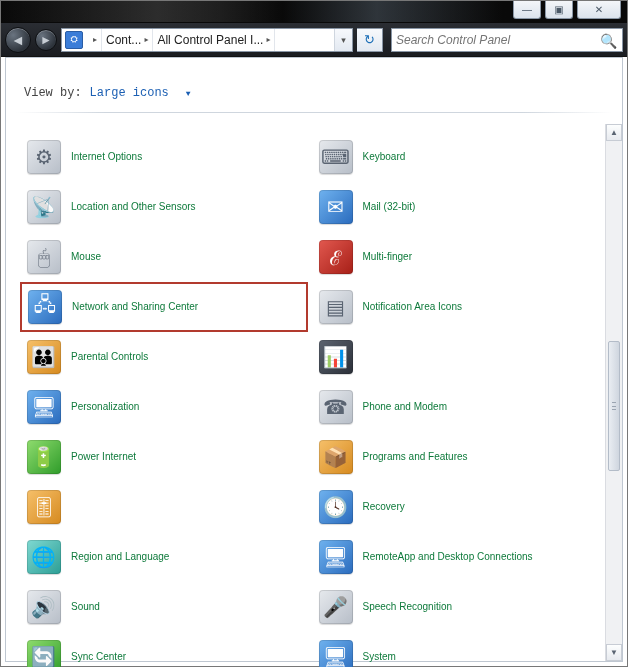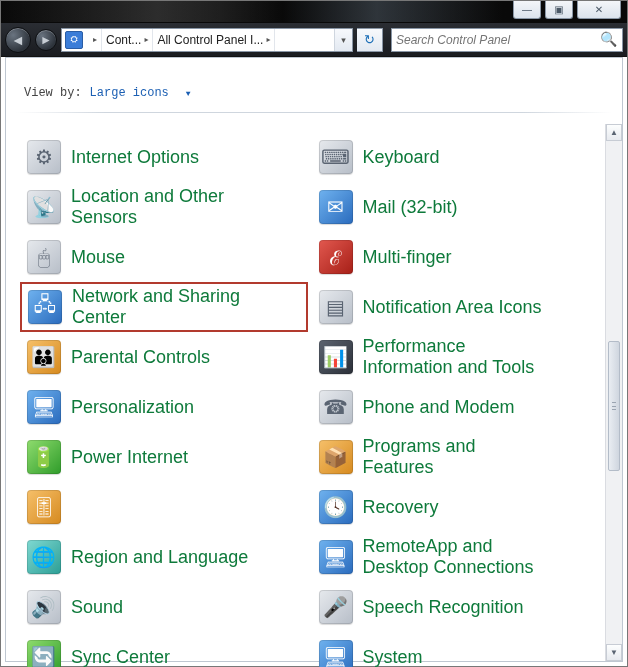--- a/index.html
+++ b/index.html
@@ -71,21 +71,21 @@
   .addr-drop{ width:18px;height:100%;display:flex;align-items:center;justify-content:center;
     border-left:1px solid #cfd6df; color:#555; font-size:9px; cursor:pointer;
     background:linear-gradient(to bottom,#f7f9fc,#e3e9f1);}
   .addr-refresh{ width:26px;height:24px;
     background:linear-gradient(to bottom,#f7f9fc,#e3e9f1);
     border:1px solid #8895a5; border-left:none;
     display:flex;align-items:center;justify-content:center; color:#1d6fb7; font-size:13px; cursor:pointer;}
   .searchbox{
     width:232px; height:24px; margin-left:4px;
     background:#fff; border:1px solid #8895a5;
-    display:flex; align-items:flex-end; padding:4px 4px;
+    display:flex; align-items:flex-start; padding:4px 4px;
   }
   .searchbox input{ flex:1; border:none; outline:none; font-style:italic; color:#6c7680; font-size:12px; background:transparent;}
   .searchbox .mag{ color:#2e6fc2; font-size:14px; cursor:pointer;}
   .content-frame{
     position:absolute; top:56px; left:4px; right:4px; bottom:4px;
     background:#fff; border:1px solid #bfc7d1;
   }
   .header-row{
     height:54px;
     display:flex; align-items:flex-end; justify-content:space-between;
@@ -116,21 +116,21 @@
     padding:3px 6px; border-radius:2px; cursor:pointer;
     border:1px solid transparent;
   }
   .cp-item.highlight{ border:2px solid #b23a2e; border-radius:0; }
   .cp-icon{
     width:34px; height:34px; flex-shrink:0; border-radius:4px;
     display:flex;align-items:center;justify-content:center;
     font-size:20px; color:#fff;
     box-shadow: inset 0 0 0 1px rgba(0,0,0,.12), 0 1px 1px rgba(0,0,0,.15);
   }
-  .cp-label{ color:#0e7a3b; font-size:18px; line-height:1.15; max-width:180px;}
+  .cp-label{ color:#0e7a3b; font-size:10px; line-height:1.15; max-width:180px;}
   .scrollbar{
     width:17px; background:#f0f1f3; border-left:1px solid #dadce1;
     display:flex; flex-direction:column; align-items:center;
   }
   .sb-btn{ width:100%; height:17px;
     background:linear-gradient(to bottom,#fdfefe,#e7eaef);
     border:1px solid #c7ccd4; display:flex;align-items:center;justify-content:center;
     font-size:8px; color:#5a6472; cursor:pointer;}
   .sb-track{ flex:1; position:relative; width:100%; }
   .sb-thumb{ position:absolute; left:2px; right:2px; top:200px; height:130px;
@@ -233,21 +233,20 @@
           <div class="cp-item">
             <div class="cp-icon ic-gray">▤</div>
             <div class="cp-label">Notification Area Icons</div>
           </div>
           <div class="cp-item">
             <div class="cp-icon ic-orange">👪</div>
             <div class="cp-label">Parental Controls</div>
           </div>
           <div class="cp-item">
             <div class="cp-icon ic-dark">📊</div>
-            <div class="cp-label">Performance Information and Tools</div>
           </div>
           <div class="cp-item">
             <div class="cp-icon ic-blue">🖥</div>
             <div class="cp-label">Personalization</div>
           </div>
           <div class="cp-item">
             <div class="cp-icon ic-gray">☎</div>
             <div class="cp-label">Phone and Modem</div>
           </div>
           <div class="cp-item">

